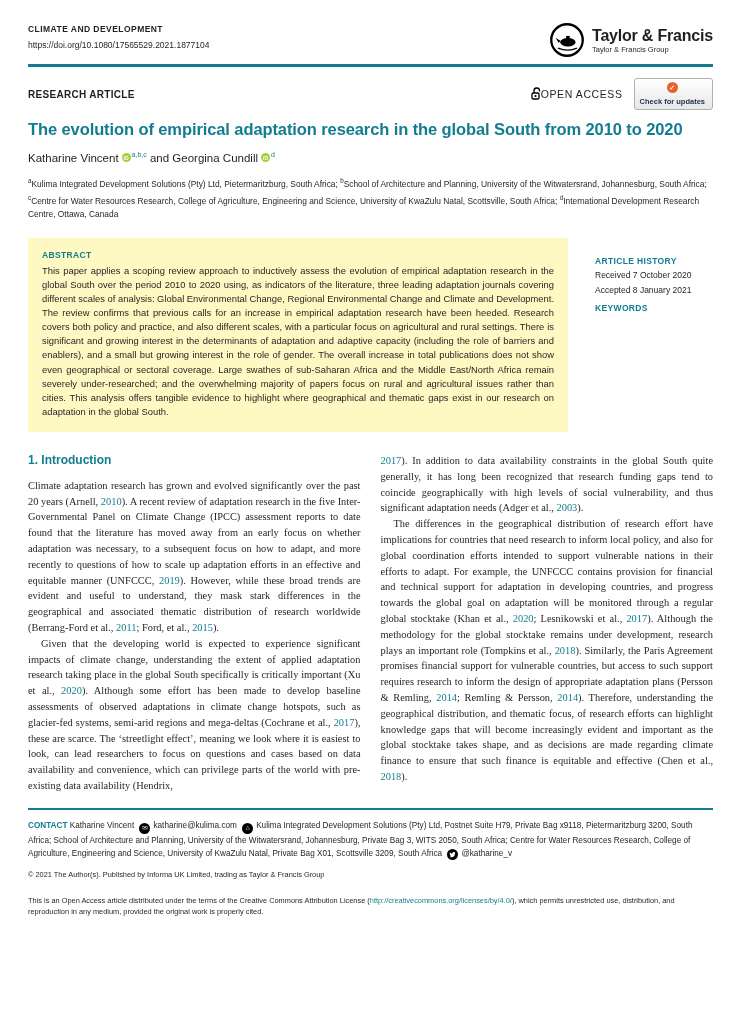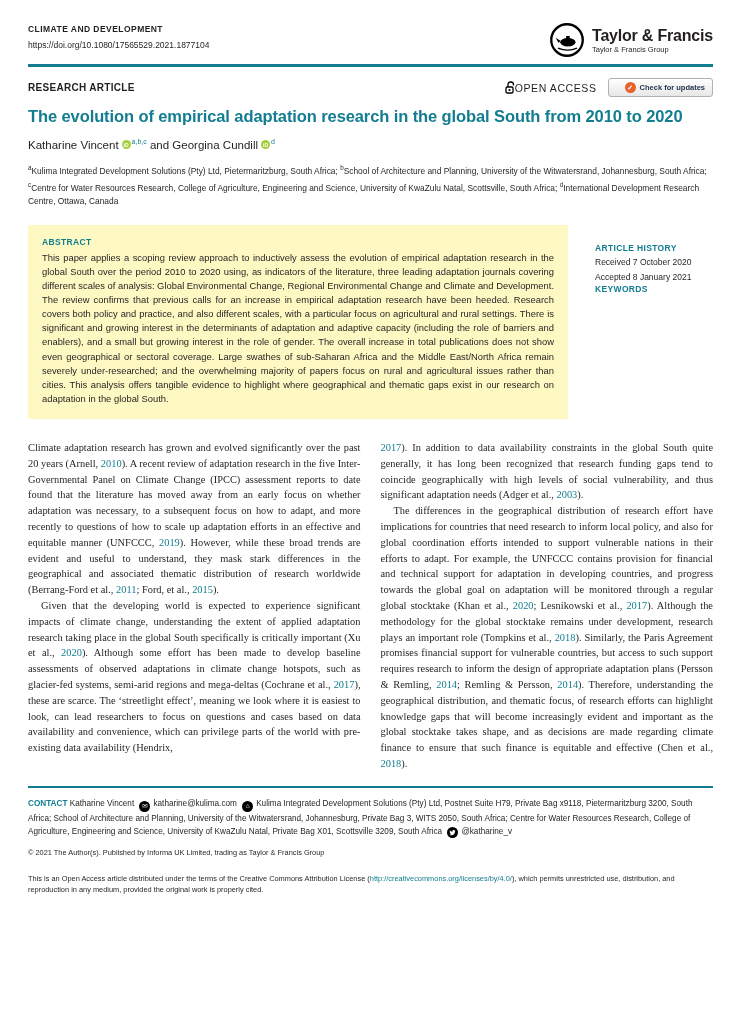--- a/index.html
+++ b/index.html
@@ -23,42 +23,42 @@
 
   
   .banner { display:flex; justify-content:space-between; align-items:center; margin-top:11px; }
   .ra { font-size:10px; font-weight:bold; letter-spacing:.3px; }
   .banner-right { display:flex; align-items:center; gap:11px; }
   .oa { display:flex; align-items:center; font-size:10.5px; letter-spacing:.6px; }
   .check-badge {
     display:flex; align-items:center; gap:4px;
     border:1px solid #b0b0b0; border-radius:3px;
     background:linear-gradient(#ffffff,#e7e7e7);
-    padding:3px 7px 3px 16px; font-size:7.5px; font-weight:bold; color:#24364e;
+    padding:3px 7px 3px 5px; font-size:7.5px; font-weight:bold; color:#24364e;flex-direction:column;
   }
   .cm-circle { width:11px; height:11px; border-radius:50%; background:#e8632c;
     color:#fff; font-size:7px; display:inline-flex; align-items:center; justify-content:center; }
 
   
   .title { color:#127d90; font-size:16.5px; font-weight:bold; margin-top:10px; letter-spacing:-.1px; }
   .authors { margin-top:12px; font-size:11.5px; }
   .authors sup { font-size:7px; color:#127d90; }
   .orcid { width:9px; height:9px; border-radius:50%; background:#a6ce39; color:#fff;
     font-size:5px; font-weight:bold; display:inline-flex; align-items:center;
     justify-content:center; vertical-align:2px; margin:0 1px 0 3px; }
   .affils { margin-top:10px; font-size:8.4px; line-height:13.5px; }
   .affils sup { font-size:6.3px; }
 
   
   .abs-row { display:flex; gap:27px; margin-top:16px; }
   .abs-box { background:#fef9c3; width:540px; padding:12px 14px 13px 14px; }
   .label-teal { color:#127d90; font-weight:bold; font-size:8.5px; letter-spacing:.35px; }
   .abs-text { margin-top:4px; font-size:9.4px; line-height:14.1px; text-align:justify; }
   .sidebar { width:118px; padding-top:18px; }
-  .sb-block + .sb-block { margin-top:0; }
+  .sb-block + .sb-block { margin-top:6px; }
   .sb-text { font-size:8.5px; line-height:12.3px; margin-top:3px; }
 
   
   .body-cols { display:flex; gap:20px; margin-top:21px;
     font-family:"Liberation Serif", serif; font-size:10.4px; line-height:15.8px; text-align:justify; }
   .col { flex:1; min-width:0; }
   .sec-head { color:#127d90; font-family:"Liberation Sans", sans-serif;
     font-size:12px; font-weight:bold; margin-bottom:9px; text-align:left; }
   .para.indent { text-indent:13px; }
   .cite { color:#127d90; }
@@ -144,20 +144,21 @@
           <div class="sb-text">Accepted 8 January 2021</div>
         </div>
         <div class="sb-block">
           <div class="label-teal">KEYWORDS</div>
         </div>
       </div>
     </div>
 
     <div class="body-cols">
       <div class="col">
+        <div class="sec-head">1. Introduction</div>
         <p class="para"><span>Climate adaptation research has grown and evolved significantly over the past 20 years (Arnell, </span><span class="cite">2010</span><span>). A recent review of adaptation research in the five Inter-Governmental Panel on Climate Change (IPCC) assessment reports to date found that the literature has moved away from an early focus on whether adaptation was necessary, to a subsequent focus on how to adapt, and more recently to questions of how to scale up adaptation efforts in an effective and equitable manner (UNFCCC, </span><span class="cite">2019</span><span>). However, while these broad trends are evident and useful to understand, they mask stark differences in the geographical and associated thematic distribution of research worldwide (Berrang-Ford et al., </span><span class="cite">2011</span><span>; Ford, et al., </span><span class="cite">2015</span><span>).</span></p>
         <p class="para indent"><span>Given that the developing world is expected to experience significant impacts of climate change, understanding the extent of applied adaptation research taking place in the global South specifically is critically important (Xu et al., </span><span class="cite">2020</span><span>). Although some effort has been made to develop baseline assessments of observed adaptations in climate change hotspots, such as glacier-fed systems, semi-arid regions and mega-deltas (Cochrane et al., </span><span class="cite">2017</span><span>), these are scarce. The ‘streetlight effect’, meaning we look where it is easiest to look, can lead researchers to focus on questions and cases based on data availability and convenience, which can privilege parts of the world with pre-existing data availability (Hendrix,</span></p>
       </div>
       <div class="col">
         <p class="para"><span class="cite">2017</span><span>). In addition to data availability constraints in the global South quite generally, it has long been recognized that research funding gaps tend to coincide geographically with high levels of social vulnerability, and thus significant adaptation needs (Adger et al., </span><span class="cite">2003</span><span>).</span></p>
         <p class="para indent"><span>The differences in the geographical distribution of research effort have implications for countries that need research to inform local policy, and also for global coordination efforts intended to support vulnerable nations in their efforts to adapt. For example, the UNFCCC contains provision for financial and technical support for adaptation in developing countries, and progress towards the global goal on adaptation will be monitored through a regular global stocktake (Khan et al., </span><span class="cite">2020</span><span>; Lesnikowski et al., </span><span class="cite">2017</span><span>). Although the methodology for the global stocktake remains under development, research plays an important role (Tompkins et al., </span><span class="cite">2018</span><span>). Similarly, the Paris Agreement promises financial support for vulnerable countries, but access to such support requires research to inform the design of appropriate adaptation plans (Persson &amp; Remling, </span><span class="cite">2014</span><span>; Remling &amp; Persson, </span><span class="cite">2014</span><span>). Therefore, understanding the geographical distribution, and thematic focus, of research efforts can highlight knowledge gaps that will become increasingly evident and important as the global stocktake takes shape, and as decisions are made regarding climate finance to ensure that such finance is equitable and effective (Chen et al., </span><span class="cite">2018</span><span>).</span></p>
       </div>
     </div>
 
     <div class="footer-rule"></div>

